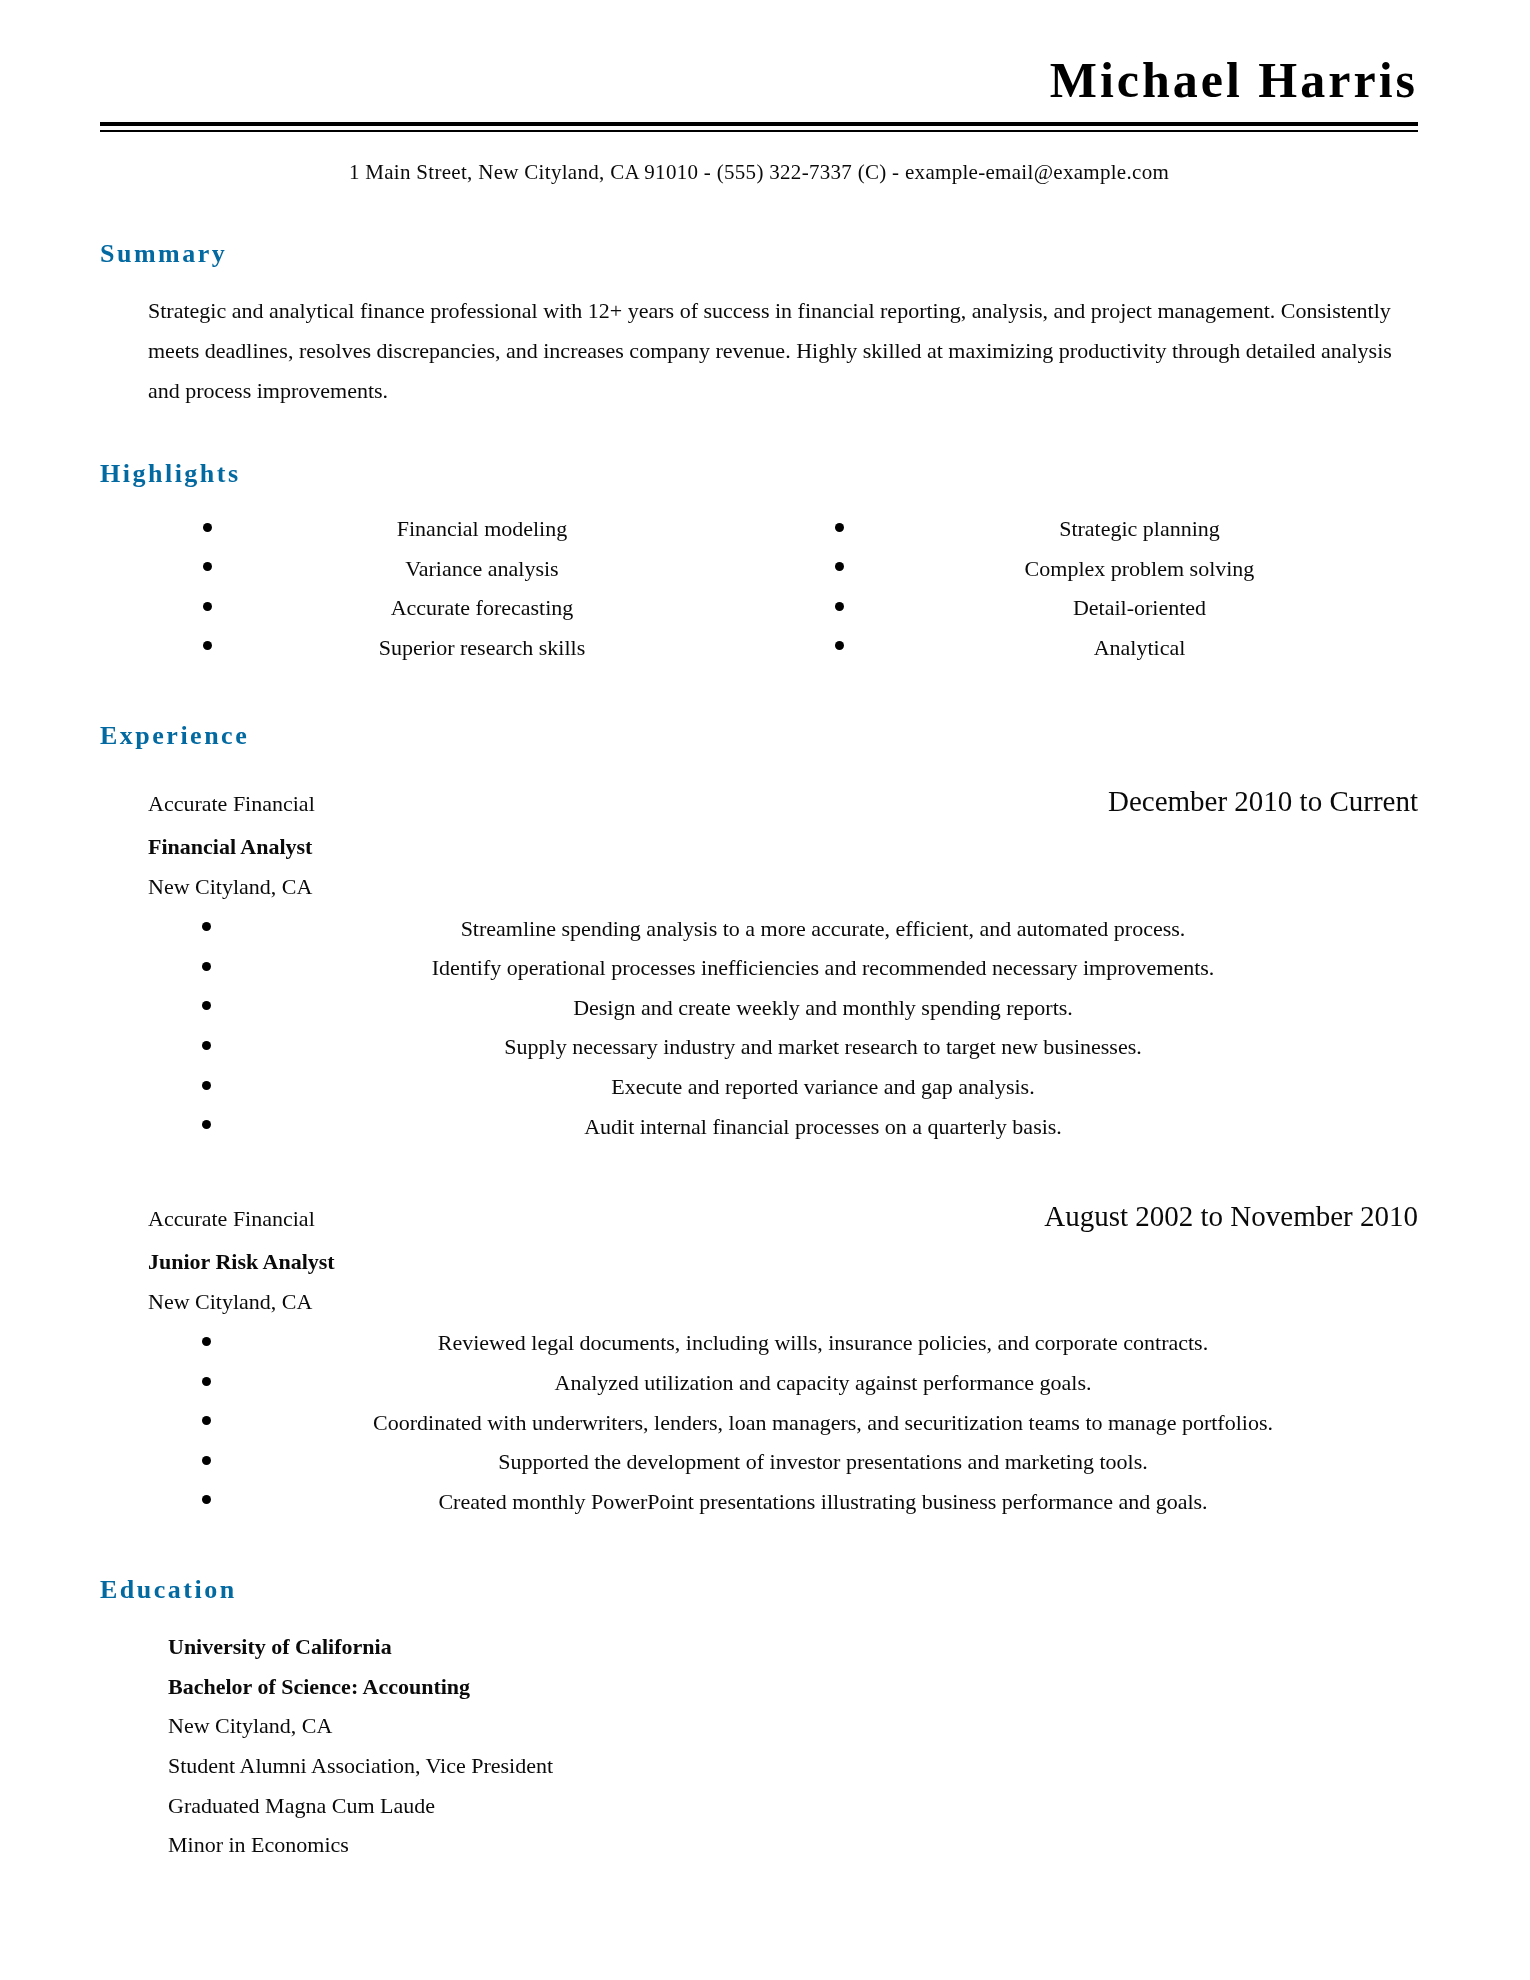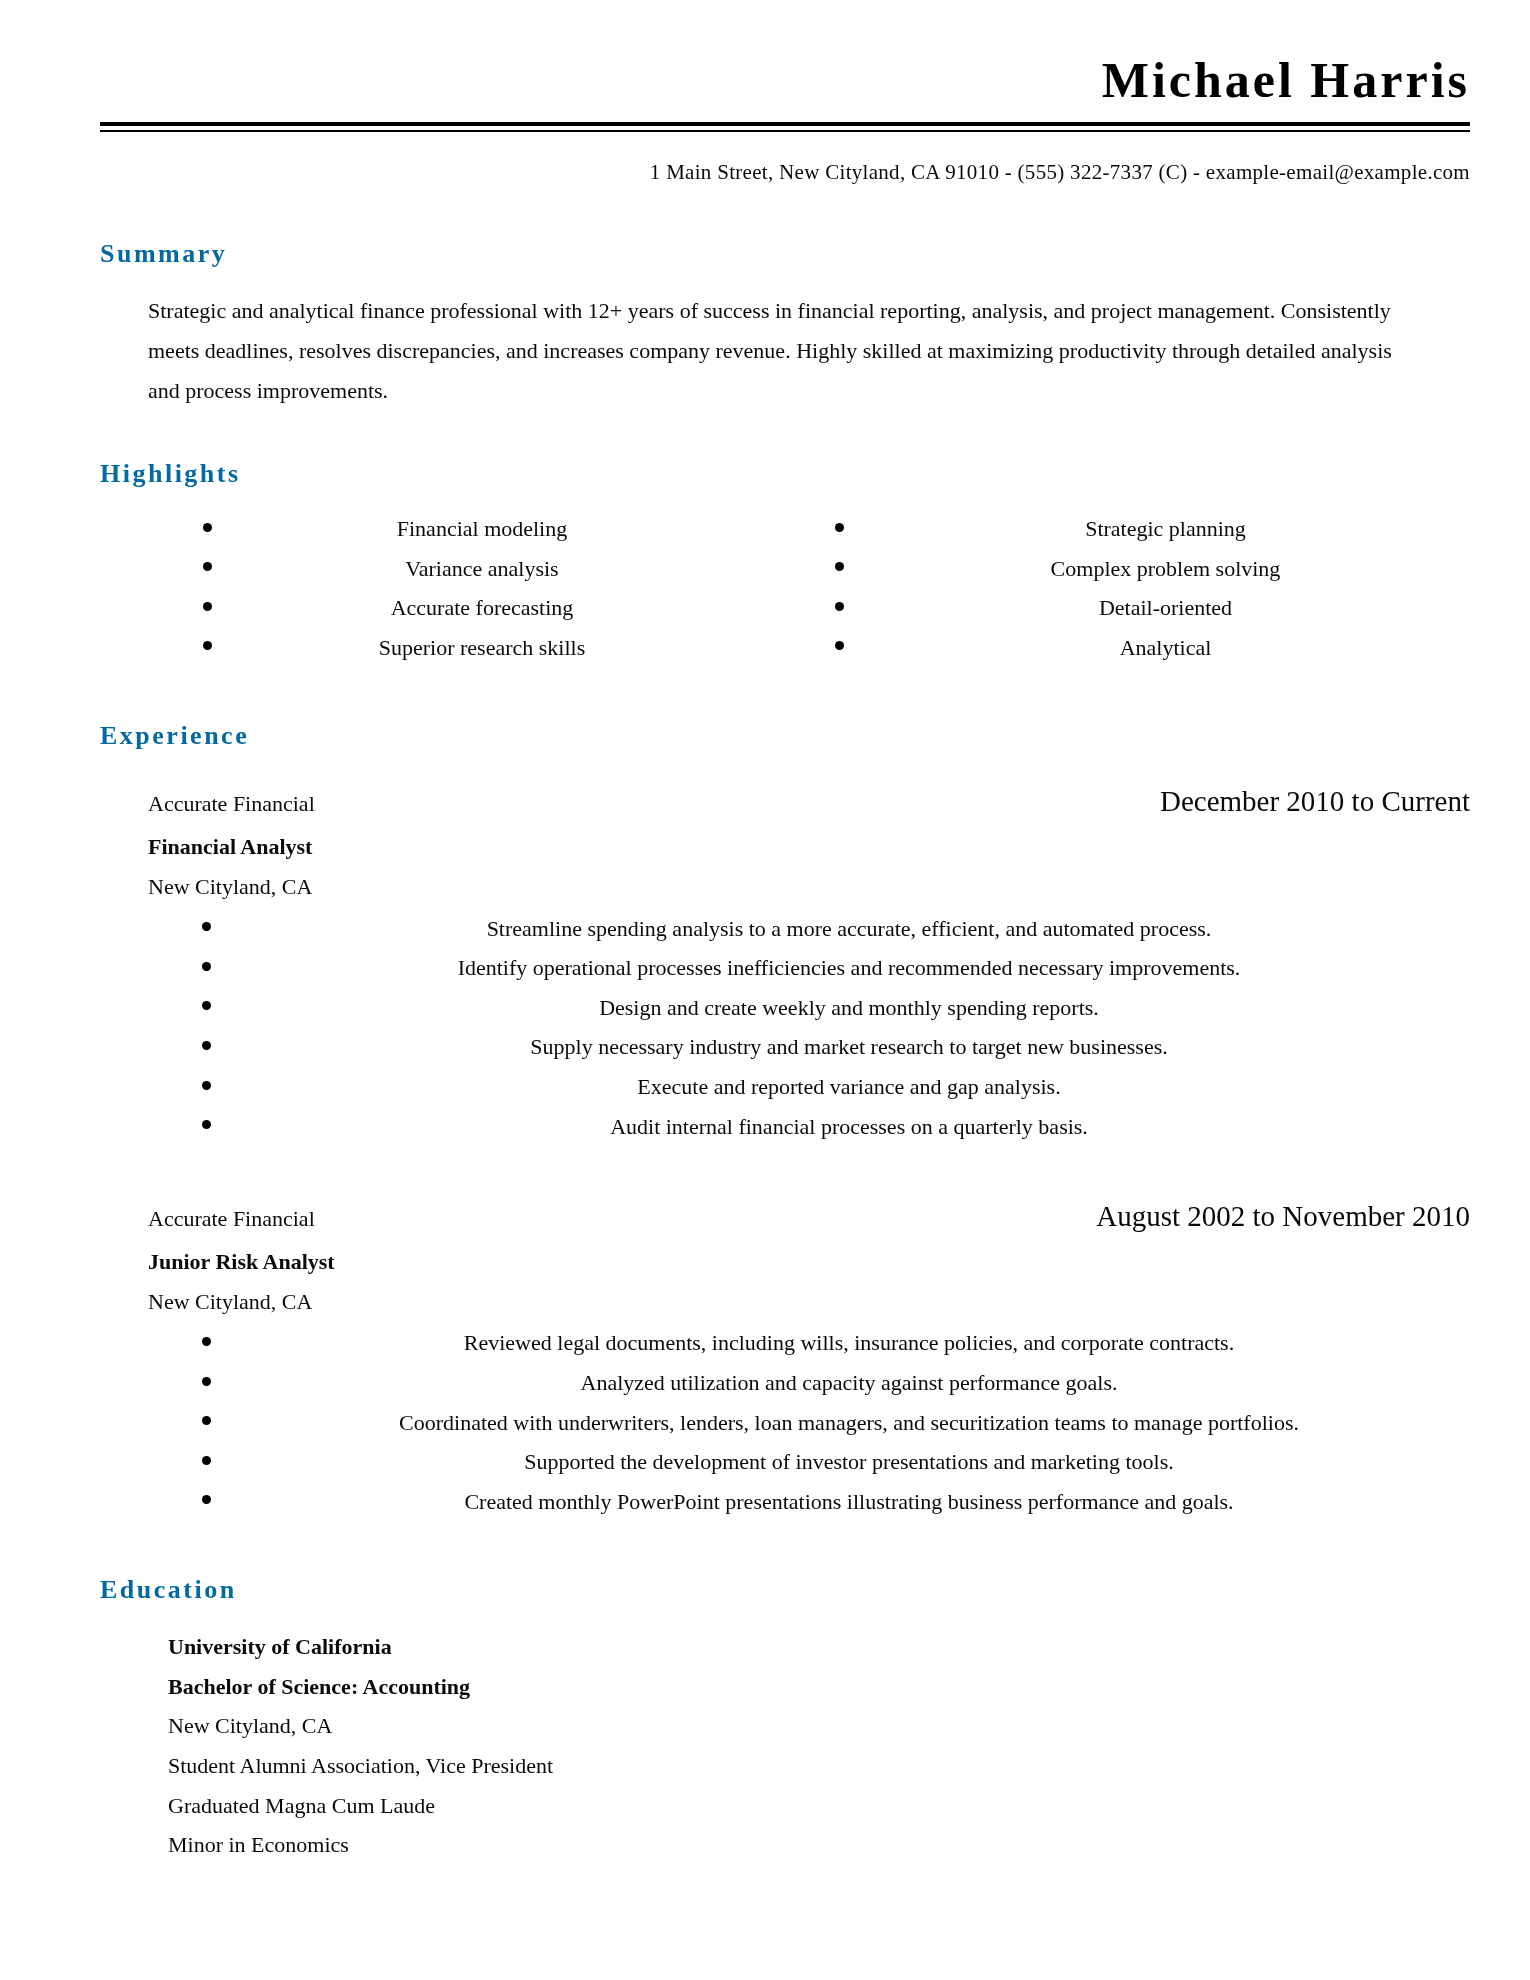--- a/index.html
+++ b/index.html
@@ -8,40 +8,40 @@
     width: 1530px;
     min-height: 1980px;
     font-family: "Liberation Serif", "DejaVu Serif", serif;
     color: #0a0a0a;
     font-size: 22px;
     line-height: 1.8;
   }
   .page {
     width: 1530px;
     min-height: 1980px;
-    padding: 52px 60px 60px 100px;
+    padding: 52px 112px 60px 100px;
     background: #ffffff;
   }
   .name {
     text-align: right;
     font-size: 50px;
     font-weight: 700;
     letter-spacing: 3px;
     line-height: 1.15;
     color: #000000;
   }
   .header-rule {
     margin-top: 12px;
     height: 10px;
     border-top: 4px solid #000000;
     border-bottom: 2px solid #000000;
   }
   .contact {
     margin-top: 22px;
-    text-align: right;
+    text-align: center;
     font-size: 21px;
     letter-spacing: 0.3px;
   }
   .section-heading {
     font-size: 26px;
     font-weight: 700;
     letter-spacing: 2.5px;
     color: #0369a1;
     line-height: 1.3;
   }

